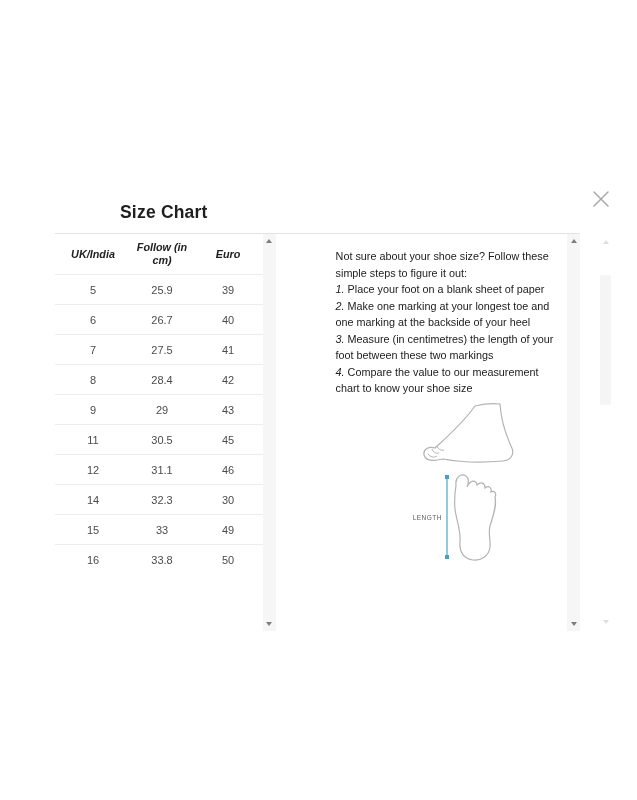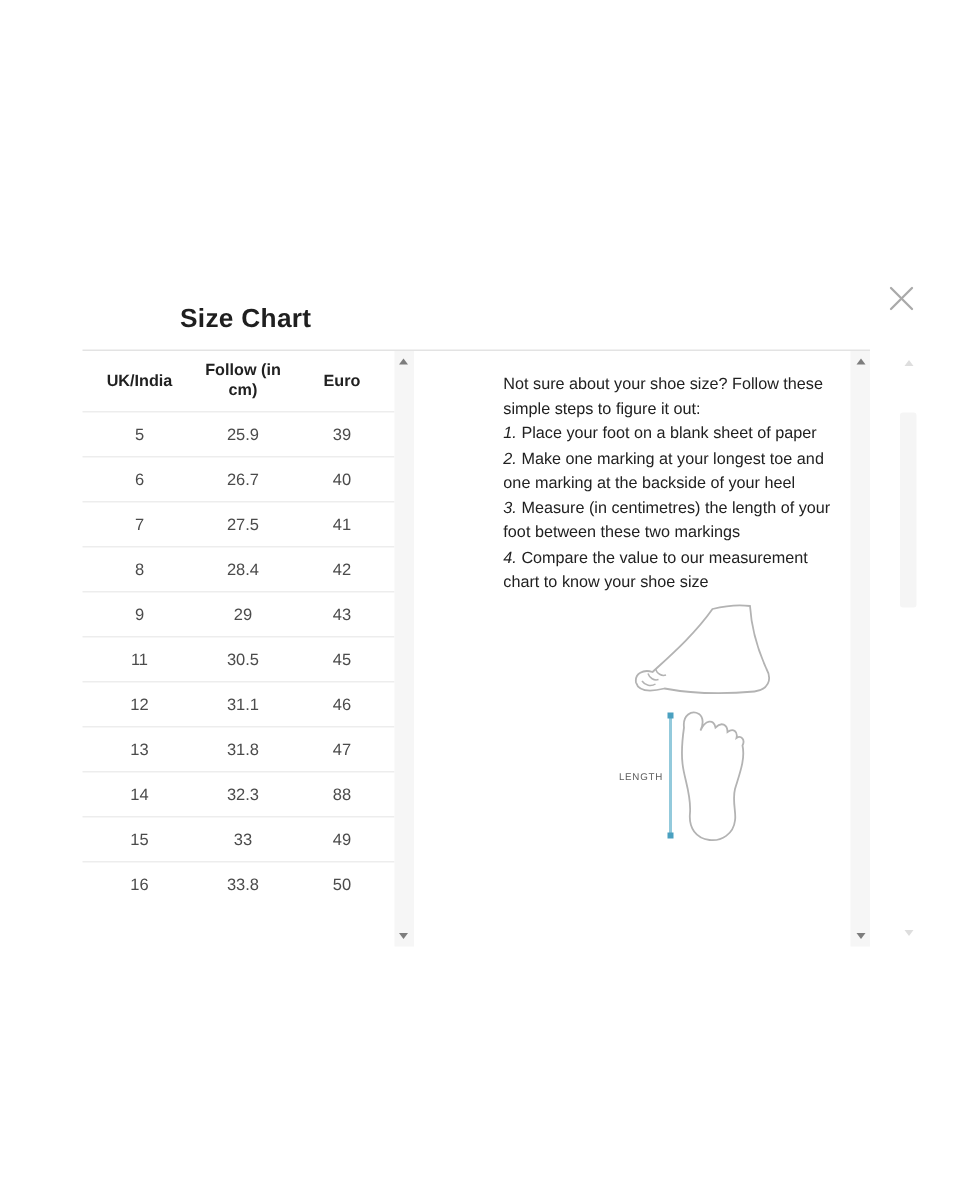--- a/index.html
+++ b/index.html
@@ -24,21 +24,21 @@
     background: transparent; border: none;
   }
   .content {
     position: absolute; left: 55px; top: 233px;
     width: 525px; height: 400px;
     border-top: 1px solid #e3e3e3;
     display: flex; align-items: flex-start;
   }
   
   .table-col { width: 208px; }
-  .thead { display: flex; height: 40px; align-items: center; }
+  .thead { display: flex; height: 40px; align-items: center; font-style: italic; }
   .th {
     font-size: 10.8px; font-weight: 700; color: #212121;
     text-align: center; line-height: 13px;
   }
   .trow { display: flex; height: 30px; align-items: center; border-top: 1px solid #ededed; }
   .td { font-size: 11px; color: #4b4b4b; text-align: center; }
   .col0 { width: 76px; }
   .col1 { width: 62px; }
   .col2 { width: 70px; }
   .th.col1 { padding: 0 4px; }
@@ -124,28 +124,23 @@
             <div class="td col0">11</div>
             <div class="td col1">30.5</div>
             <div class="td col2">45</div>
           </div>
           <div class="trow">
             <div class="td col0">12</div>
             <div class="td col1">31.1</div>
             <div class="td col2">46</div>
           </div>
           <div class="trow">
-            <div class="td col0">13</div>
-            <div class="td col1">31.8</div>
-            <div class="td col2">47</div>
-          </div>
-          <div class="trow">
             <div class="td col0">14</div>
             <div class="td col1">32.3</div>
-            <div class="td col2">88</div>
+            <div class="td col2">30</div>
           </div>
           <div class="trow">
             <div class="td col0">15</div>
             <div class="td col1">33</div>
             <div class="td col2">49</div>
           </div>
           <div class="trow">
             <div class="td col0">16</div>
             <div class="td col1">33.8</div>
             <div class="td col2">50</div>

